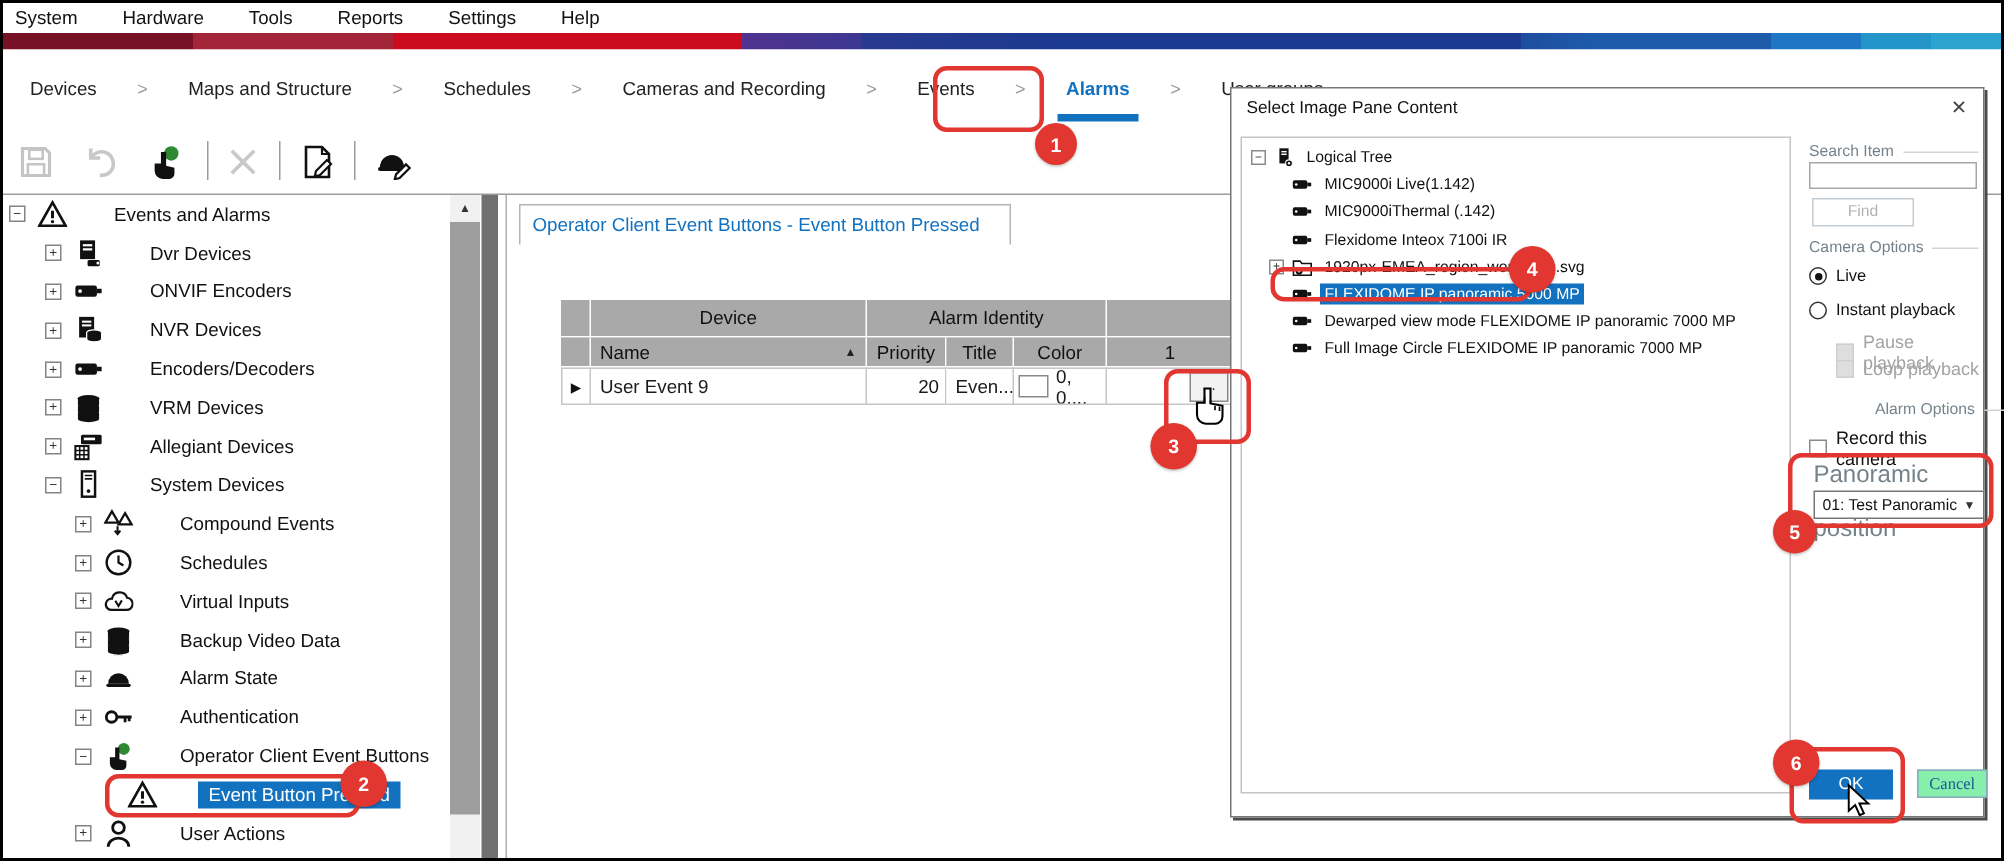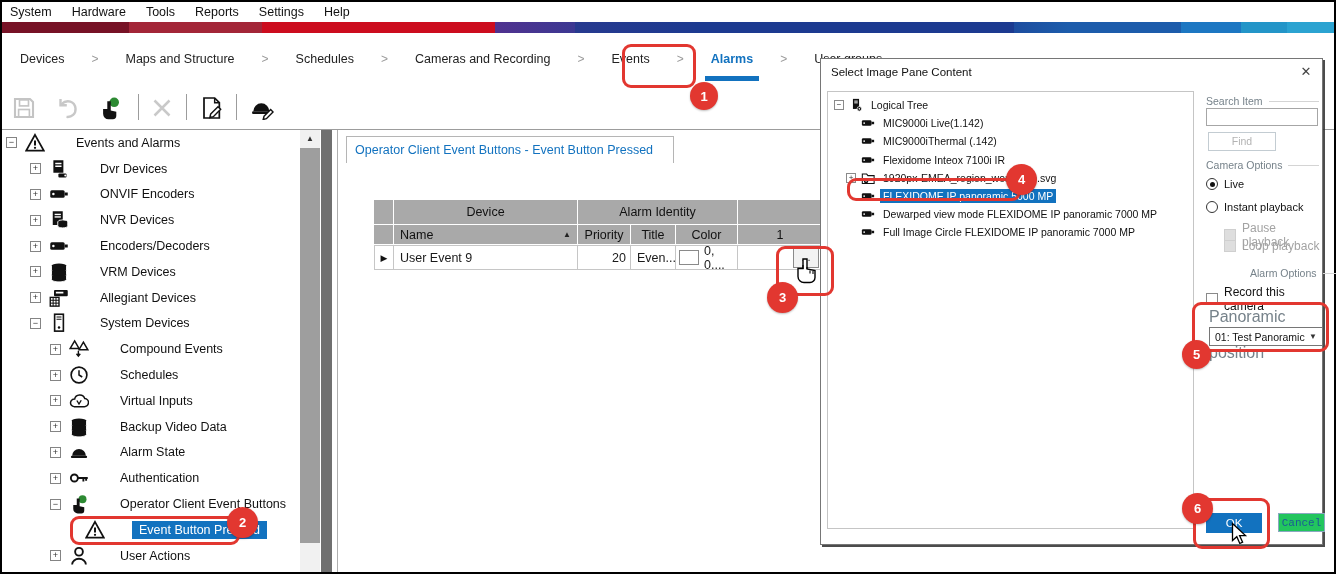--- a/index.html
+++ b/index.html
@@ -4,21 +4,21 @@
 <style>
   * { margin:0; padding:0; box-sizing:border-box; }
   html,body { background:#e8e8e8; }
   #screen {
     position:relative; width:1336px; height:574px; background:#fff;
     font-family:"Liberation Sans", sans-serif; color:#1a1a1a; overflow:hidden;
     box-shadow:inset 0 0 0 2px #000;
   }
   
   #menubar { position:absolute; left:2px; top:2px; right:2px; height:20px;
-    display:flex; align-items:center; gap:20px; padding-left:8px; background:#fff; }
+    display:flex; align-items:center; gap:30px; padding-left:8px; background:#fff; }
   .menu-item { font-size:12.5px; color:#111; cursor:default; }
   
   #stripe { position:absolute; left:2px; top:22px; right:2px; height:11px;
     background:linear-gradient(90deg,
       #771226 0%, #771226 9.5%,
       #a32638 9.5%, #a32638 19.5%,
       #cc0c1e 19.5%, #cc0c1e 37%,
       #50328f 37%, #3c3892 43%,
       #273a8f 43%, #1d3a90 52%,
       #1c3a90 52%, #1c3a90 76%,
@@ -138,22 +138,22 @@
   .clabel.dark { color:#111; }
   #pan-label { position:absolute; left:388px; top:249px; font-size:16px; color:#76828a; }
   #pan-select { position:absolute; left:388px; top:268px; width:114px; height:19px;
     border:1px solid #767676; background:#fff; display:flex; align-items:center;
     padding-left:5px; font-size:10.5px; color:#111; cursor:pointer; }
   #pan-select .dd-arrow { position:absolute; right:5px; font-size:8px; color:#333; }
   #dlg-ok { position:absolute; left:385px; top:454px; width:56px; height:20px;
     background:#1272bf; color:#fff; border:none; font-size:11.5px;
     font-family:"Liberation Sans", sans-serif; cursor:pointer; }
   #dlg-cancel { position:absolute; left:457px; top:454px; width:47px; height:19px;
-    background:#22c55e; color:#1b5a96; border:1px solid #8aa8c0; font-size:11px;
-    font-family:Liberation Mono, monospace; cursor:pointer; }
+    background:#86efac; color:#1b5a96; border:1px solid #8aa8c0; font-size:11px;
+    font-family:Liberation Serif, serif; cursor:pointer; }
   
   .ann-outline { position:absolute; border:3px solid #e23730; border-radius:9px; z-index:100; pointer-events:none; }
   .ann-badge { position:absolute; background:#e23730; border-radius:50%; color:#fff;
     font-size:13px; font-weight:bold; display:flex; align-items:center; justify-content:center;
     z-index:101; pointer-events:none; box-shadow:0 1px 2px rgba(0,0,0,.25); }
   .cursor { position:absolute; z-index:110; pointer-events:none; }
 </style>
 </head>
 <body>
 

